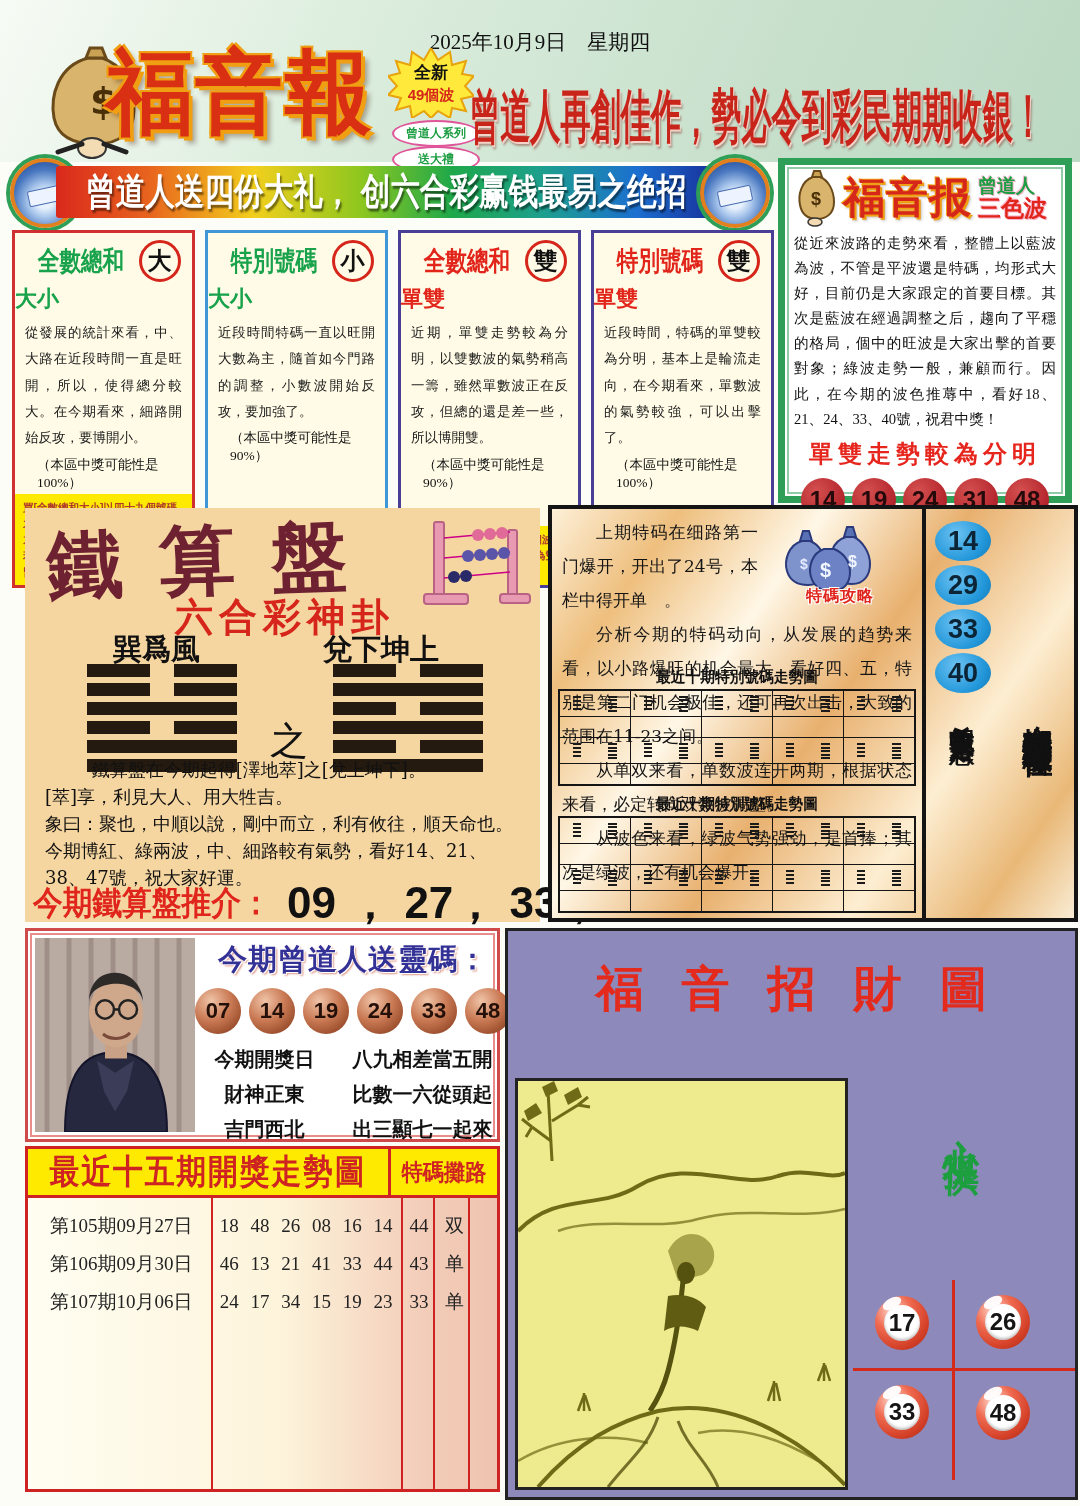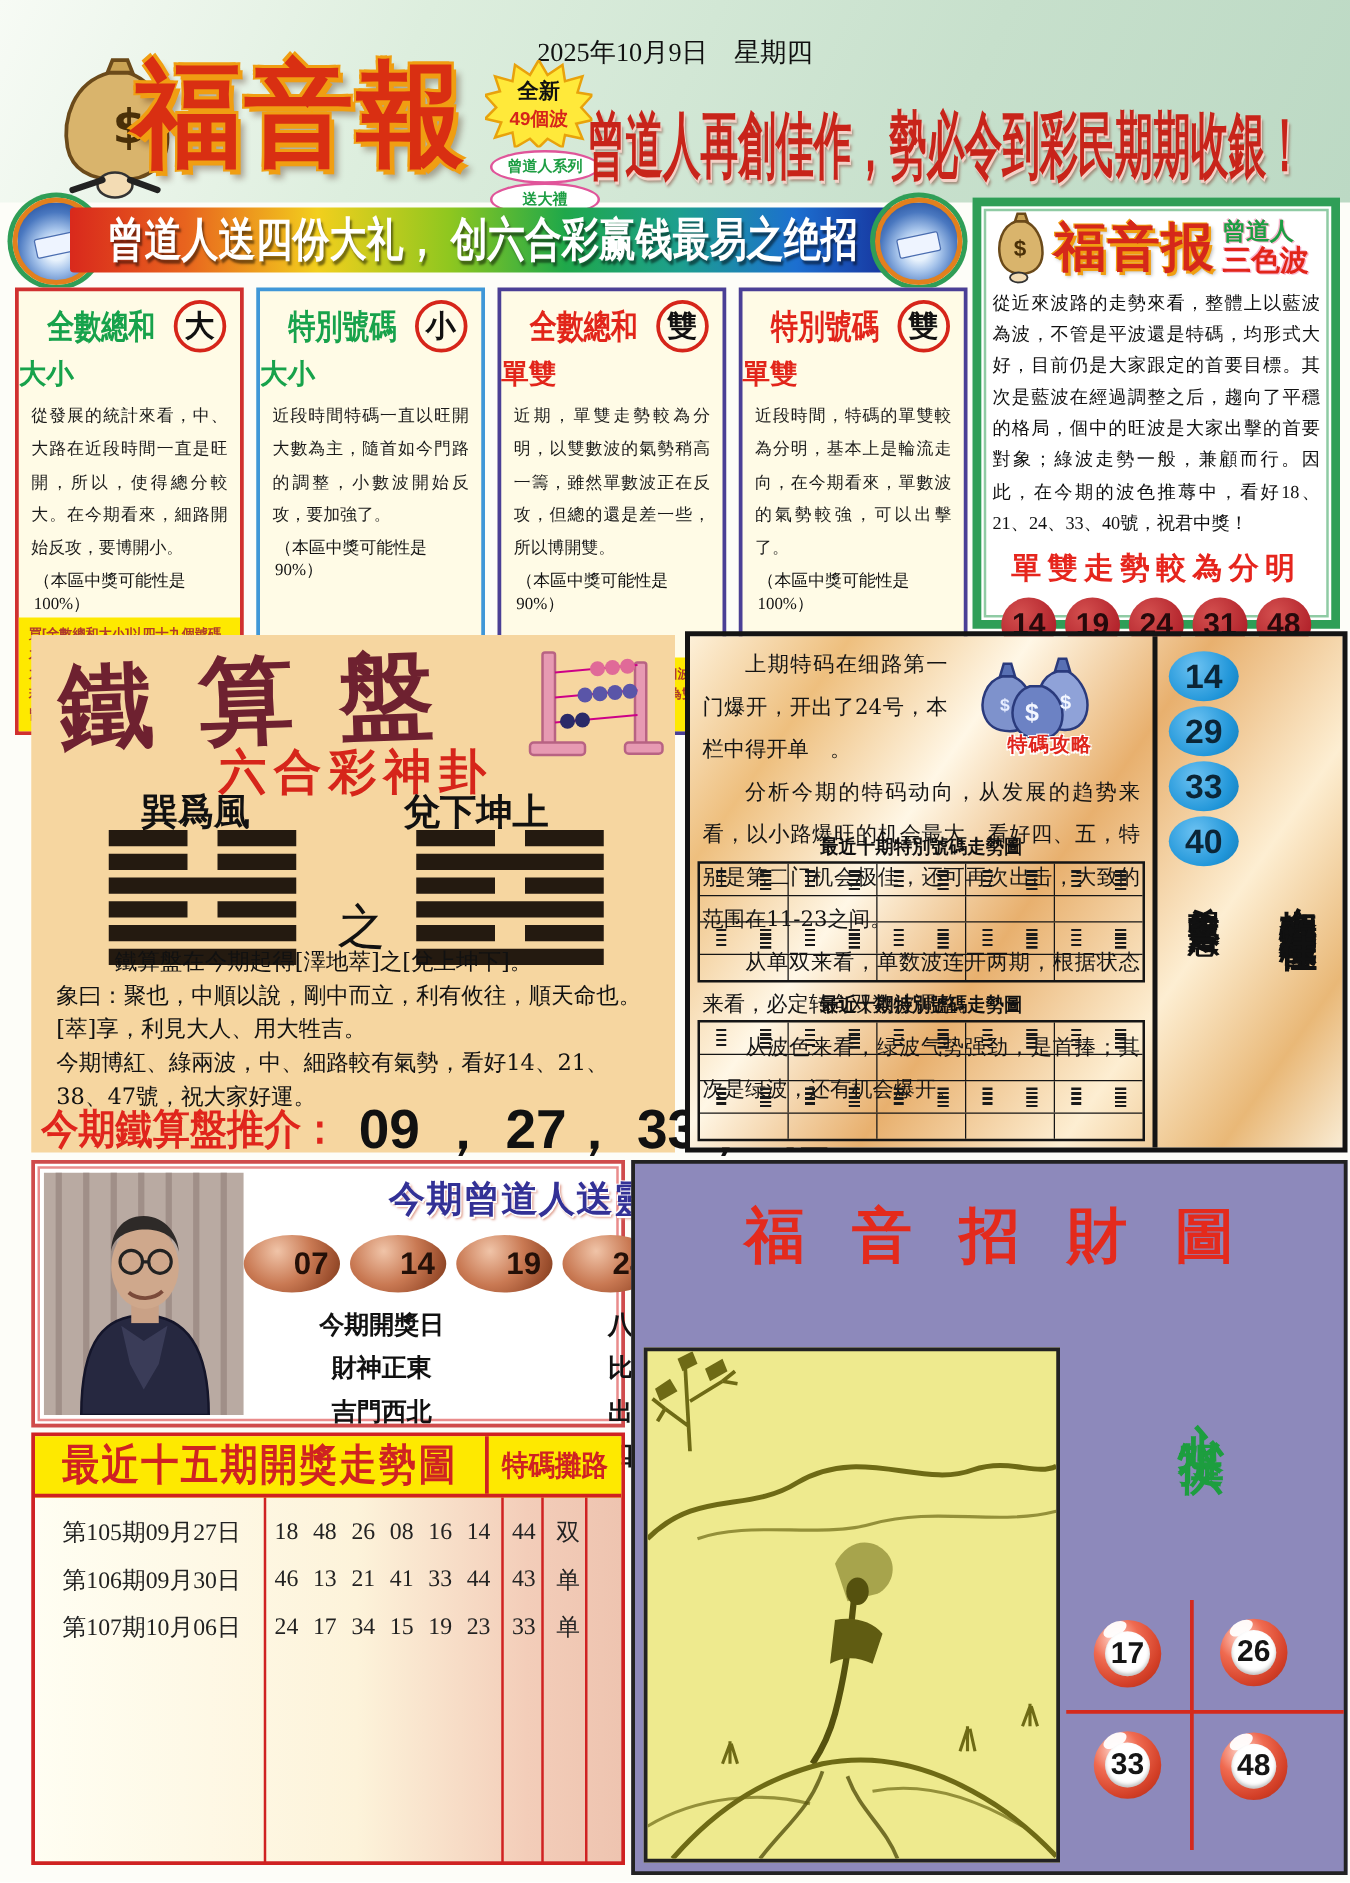--- a/index.html
+++ b/index.html
@@ -41,21 +41,21 @@
   .b-red{border-color:#d03030}.b-blue{border-color:#3f97d8}.b-purple{border-color:#4a3f96}
   .col-head{text-align:left;padding-top:7px;}
   .col-title-row{display:flex;align-items:center;justify-content:center;gap:4px;}
   .col-title{font-size:27px;font-weight:900;transform:scaleX(.8);white-space:nowrap;}
   .c-green{color:#17a24b}.c-red{color:#e2251a}
   .head-circle{width:36px;height:36px;border:3px solid #d6251a;border-radius:50%;flex:0 0 auto;
     display:flex;align-items:center;justify-content:center;font-size:24px;font-weight:900;color:#111;background:#fffbe6;}
   .col-sub{font-size:22px;font-weight:bold;margin-top:2px;}
   .col-body{font-family:"Liberation Serif",serif;font-size:13.5px;line-height:1.95;
     padding:6px 10px 0;color:#1a1a1a;text-align:justify;}
-  .col-chance{font-family:"Liberation Serif",serif;font-size:13.5px;padding:4px 12px 2px;color:#111;}
+  .col-chance{font-family:"Liberation Serif",serif;font-size:13.5px;padding:4px 22px 2px;color:#111;}
   .col-note{margin-top:auto;background:#fee900;color:#b03a2e;font-weight:bold;
     font-size:10.5px;line-height:1.55;padding:5px 8px;}
   
   .green-panel{position:absolute;left:778px;top:158px;width:294px;height:345px;background:#fff;
     border:7px solid #2f9e57;box-shadow:inset 0 0 0 2px #fff,inset 0 0 0 4px #8fcba4;box-sizing:border-box;}
   .gp-logo-row{display:flex;align-items:center;padding:4px 6px 0;}
   .gp-name{font-size:42px;font-weight:900;color:#d5281a;line-height:1;letter-spacing:1px;
     text-shadow:2px 2px 0 #f09e12,-1px -1px 0 #f09e12,3px 3px 3px rgba(0,0,0,.25);}
   .gp-right{margin-left:6px;line-height:1.05;}
   .gp-sub1{font-size:19px;font-weight:900;color:#1d9e43;text-shadow:1px 1px 0 #f7b6cd,-1px -1px 0 #f7b6cd;}
@@ -121,23 +121,23 @@
   .strip-right{flex:1;display:flex;align-items:center;justify-content:center;}
   .v-main{writing-mode:vertical-rl;text-orientation:upright;font-size:30px;font-weight:900;color:#111;letter-spacing:2px;}
   
   .lingma-panel{position:absolute;left:25px;top:928px;width:475px;height:214px;background:#fff;box-sizing:border-box;
     border:3px solid #cf4b4b;box-shadow:inset 0 0 0 2px #fff,inset 0 0 0 4px #e98c8c;display:flex;padding:7px;}
   .photo{width:160px;height:100%;flex:0 0 auto;}
   .lingma-right{flex:1;display:flex;flex-direction:column;align-items:center;padding-top:2px;}
   .lingma-title{font-size:29px;font-weight:900;color:#333196;letter-spacing:1px;white-space:nowrap;
     text-shadow:1px 1px 0 #fff,-1px -1px 0 #fff,2px 2px 2px #d98;}
   .lingma-balls{display:flex;gap:8px;margin-top:8px;}
-  .copper{width:46px;height:46px;border-radius:50%;color:#241008;font-size:25px;font-weight:900;
+  .copper{width:46px;height:46px;border-radius:50%;color:#241008;font-size:22px;font-weight:900;
     display:flex;align-items:center;justify-content:center;
-    background:radial-gradient(circle at 35% 28%,#f0c4a8,#c97953 45%,#9c4f2e 78%,#743718);padding-left:31px;}
+    background:radial-gradient(circle at 35% 28%,#f0c4a8,#c97953 45%,#9c4f2e 78%,#743718);}
   .lingma-cols{display:flex;width:100%;margin-top:8px;}
   .lingma-col{font-family:"DejaVu Serif",serif;font-weight:bold;font-size:20px;line-height:1.75;color:#111;}
   .lc1{width:44%;text-align:center;}
   .lc2{width:56%;text-align:center;}
   
   .draw-table{position:absolute;left:25px;top:1146px;width:475px;height:346px;box-sizing:border-box;
     border:3px solid #cf2222;background:linear-gradient(90deg,#fffef2,#fdf3da 55%,#f3cdb9 84%,#eec4b0);}
   .dt-header{height:46px;background:#fee900;display:flex;border-bottom:3px solid #cf2222;}
   .dt-h-left{flex:1;display:flex;align-items:center;justify-content:center;}
   .dt-h-left span{font-size:34px;font-weight:900;color:#cf2222;white-space:nowrap;transform:scaleX(.88);letter-spacing:2px;}
@@ -339,22 +339,22 @@
         </div>
         <div class="hexrow solid"></div>
         <div class="hexrow broken">
           <i></i>
           <i></i>
         </div>
         <div class="hexrow solid"></div>
       </div>
     <div class="ab-lines">
       <p class="ab-indent">鐵算盤在今期起得[澤地萃]之[兌上坤下]。</p>
+      <p>[萃]享，利見大人、用大牲吉。</p>
       <p>象曰：聚也，中順以說，剛中而立，利有攸往，順天命也。</p>
-      <p>[萃]享，利見大人、用大牲吉。</p>
       <p>今期博紅、綠兩波，中、細路較有氣勢，看好14、21、38、47號，祝大家好運。</p>
     </div>
     <div class="ab-reco">
       <span class="ab-reco-label">今期鐵算盤推介：</span>
       <span class="ab-reco-nums">09 ， 27， 33， 42</span>
     </div>
   </div>
 
   <div class="gold-panel">
     <div class="gold-left">

